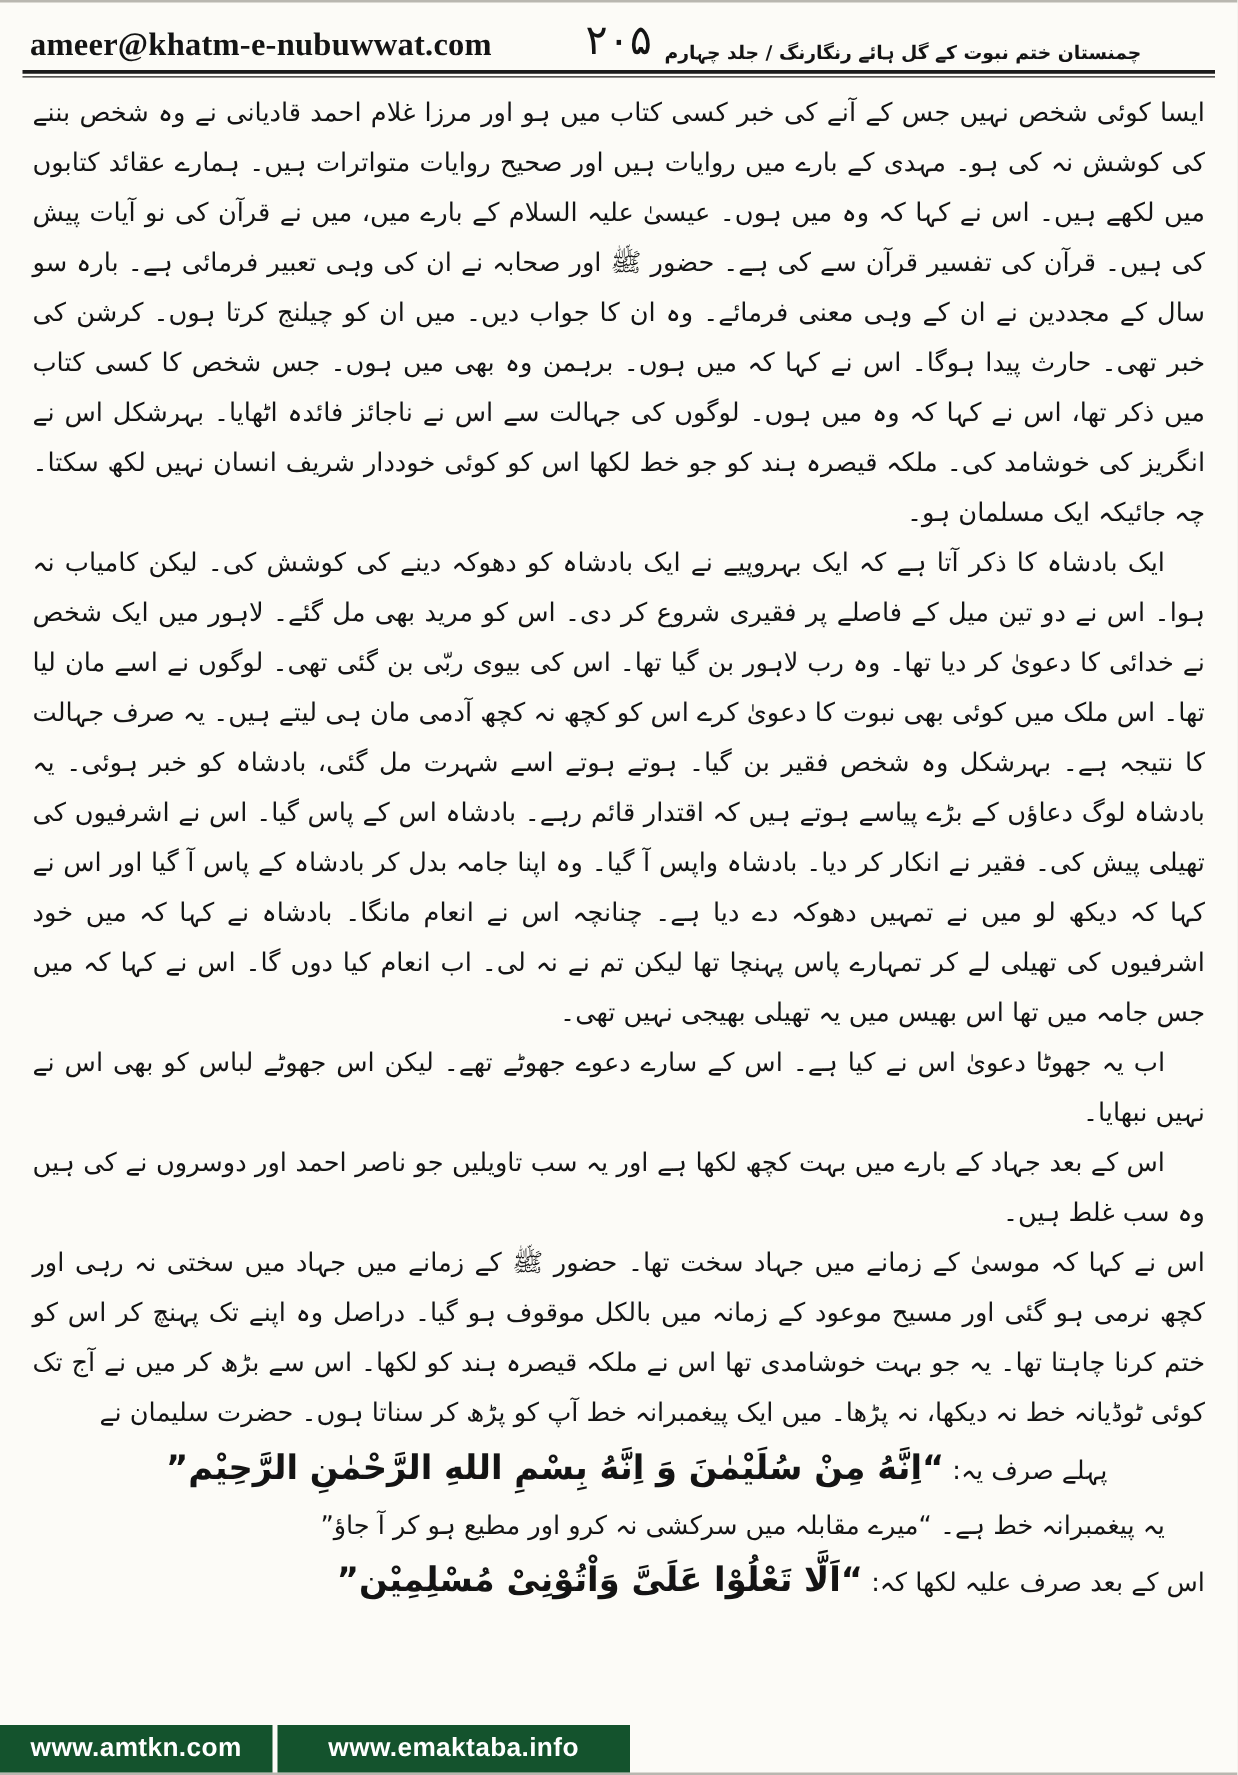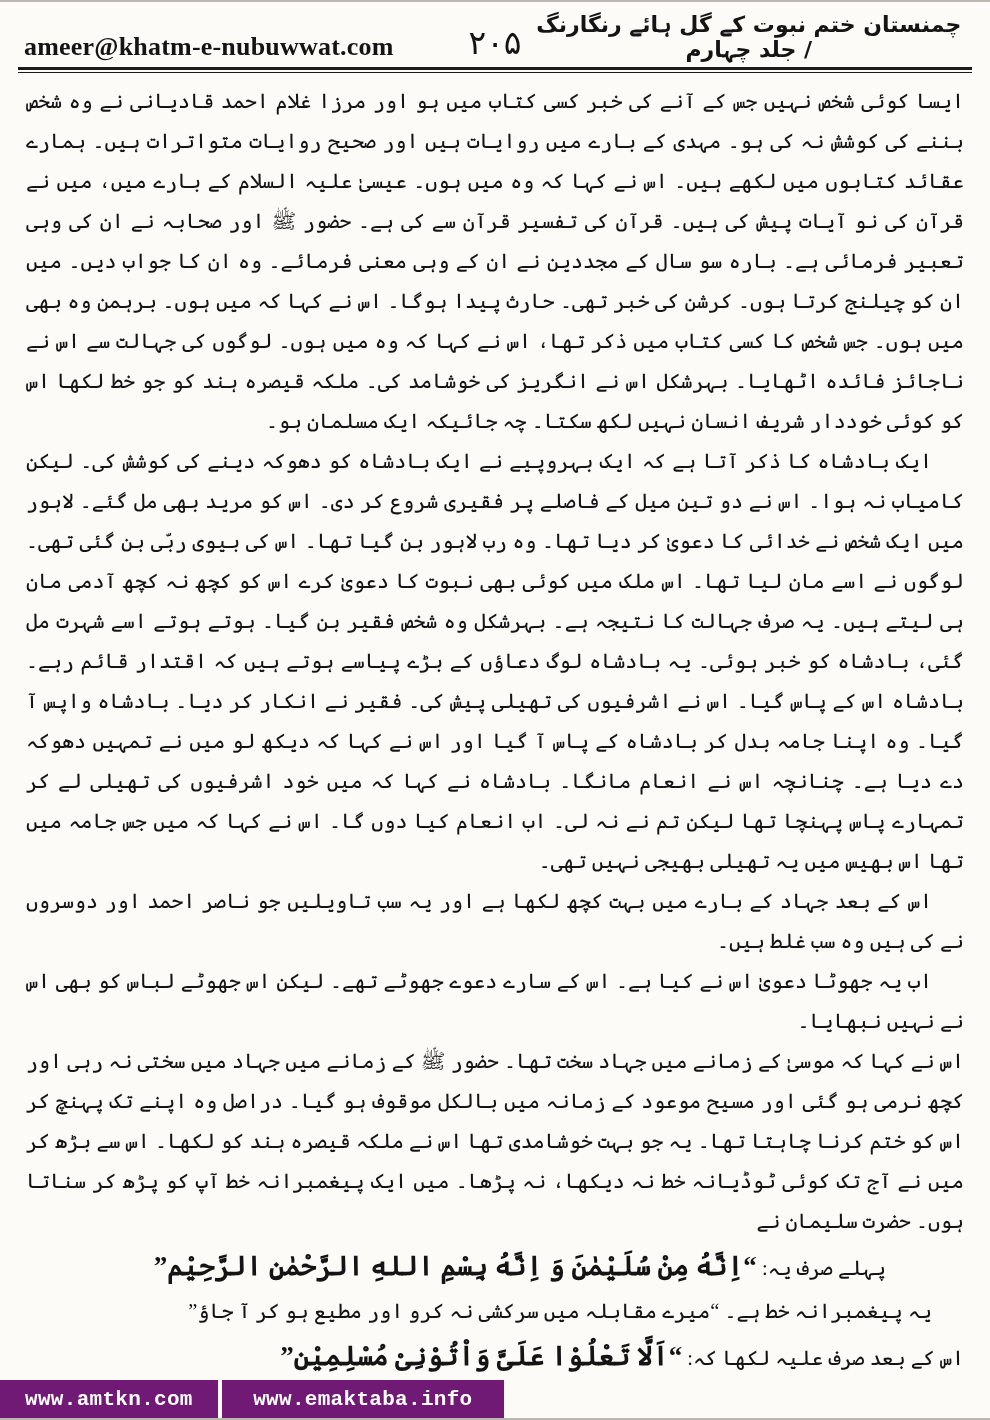--- a/index.html
+++ b/index.html
@@ -32,65 +32,64 @@
     direction: ltr;
   }
   .hdr .pnum {
     flex: 0 0 auto;
     font-size: 33px;
     font-weight: normal;
     padding: 0 10px;
   }
   .hdr .btitle {
     flex: 1 1 0;
-    text-align: center;
+    text-align: left;
     direction: rtl;
     font-weight: bold;
-    font-size: 22px;
+    font-size: 15px;
   }
   .hdr-rule {
     margin: 3px 18px 6px 18px;
     height: 6px;
     border-top: 3px solid #1b1b1b;
     border-bottom: 1px solid #1b1b1b;
   }
   
   .bodytext {
     flex: 1 1 auto;
     overflow: hidden;
     direction: rtl;
     text-align: justify;
     padding: 2px 26px 6px 26px;
     font-size: 20.5px;
     line-height: 40px;
-    font-family: Liberation Serif, serif;
   }
   .para { margin: 0; }
   .para.indent { text-indent: 32px; }
   .para.indent-lg { text-indent: 78px; }
   .quote {
     font-size: 27px;
     font-weight: bold;
     line-height: 50px;
   }
   
   .ftr {
     flex: 0 0 auto;
     display: flex;
     gap: 4px;
     height: 38px;
     margin-top: 2px;
   }
   .ftr .seg {
-    background: #701a75;
+    background: #14532d;
     color: #fff;
     display: flex;
     align-items: center;
     justify-content: center;
-    font-family: Liberation Mono, monospace;
+    font-family: Liberation Sans, sans-serif;
     font-weight: bold;
     font-size: 21px;
     letter-spacing: 0.3px;
     direction: ltr;
   }
   .seg-left   { flex: 0 0 22%; }
   .seg-center { flex: 1 1 auto; }
   .seg-right  { flex: 0 0 28.5%; }
 </style>
 </head>
@@ -102,22 +101,22 @@
     <span class="email">ameer@khatm-e-nubuwwat.com</span>
     <span class="pnum">۲۰۵</span>
     <span class="btitle">چمنستان ختم نبوت کے گل ہائے رنگارنگ / جلد چہارم</span>
   </header>
 
   <div class="hdr-rule"></div>
 
   <main class="bodytext">
     <p class="para"><span>ایسا کوئی شخص نہیں جس کے آنے کی خبر کسی کتاب میں ہو اور مرزا غلام احمد قادیانی نے وہ شخص بننے کی کوشش نہ کی ہو۔ مہدی کے بارے میں روایات ہیں اور صحیح روایات متواترات ہیں۔ ہمارے عقائد کتابوں میں لکھے ہیں۔ اس نے کہا کہ وہ میں ہوں۔ عیسیٰ علیہ السلام کے بارے میں، میں نے قرآن کی نو آیات پیش کی ہیں۔ قرآن کی تفسیر قرآن سے کی ہے۔ حضور ﷺ اور صحابہ نے ان کی وہی تعبیر فرمائی ہے۔ بارہ سو سال کے مجددین نے ان کے وہی معنی فرمائے۔ وہ ان کا جواب دیں۔ میں ان کو چیلنج کرتا ہوں۔ کرشن کی خبر تھی۔ حارث پیدا ہوگا۔ اس نے کہا کہ میں ہوں۔ برہمن وہ بھی میں ہوں۔ جس شخص کا کسی کتاب میں ذکر تھا، اس نے کہا کہ وہ میں ہوں۔ لوگوں کی جہالت سے اس نے ناجائز فائدہ اٹھایا۔ بہرشکل اس نے انگریز کی خوشامد کی۔ ملکہ قیصرہ ہند کو جو خط لکھا اس کو کوئی خوددار شریف انسان نہیں لکھ سکتا۔ چہ جائیکہ ایک مسلمان ہو۔</span></p>
     <p class="para indent"><span>ایک بادشاہ کا ذکر آتا ہے کہ ایک بہروپیے نے ایک بادشاہ کو دھوکہ دینے کی کوشش کی۔ لیکن کامیاب نہ ہوا۔ اس نے دو تین میل کے فاصلے پر فقیری شروع کر دی۔ اس کو مرید بھی مل گئے۔ لاہور میں ایک شخص نے خدائی کا دعویٰ کر دیا تھا۔ وہ رب لاہور بن گیا تھا۔ اس کی بیوی ربّی بن گئی تھی۔ لوگوں نے اسے مان لیا تھا۔ اس ملک میں کوئی بھی نبوت کا دعویٰ کرے اس کو کچھ نہ کچھ آدمی مان ہی لیتے ہیں۔ یہ صرف جہالت کا نتیجہ ہے۔ بہرشکل وہ شخص فقیر بن گیا۔ ہوتے ہوتے اسے شہرت مل گئی، بادشاہ کو خبر ہوئی۔ یہ بادشاہ لوگ دعاؤں کے بڑے پیاسے ہوتے ہیں کہ اقتدار قائم رہے۔ بادشاہ اس کے پاس گیا۔ اس نے اشرفیوں کی تھیلی پیش کی۔ فقیر نے انکار کر دیا۔ بادشاہ واپس آ گیا۔ وہ اپنا جامہ بدل کر بادشاہ کے پاس آ گیا اور اس نے کہا کہ دیکھ لو میں نے تمہیں دھوکہ دے دیا ہے۔ چنانچہ اس نے انعام مانگا۔ بادشاہ نے کہا کہ میں خود اشرفیوں کی تھیلی لے کر تمہارے پاس پہنچا تھا لیکن تم نے نہ لی۔ اب انعام کیا دوں گا۔ اس نے کہا کہ میں جس جامہ میں تھا اس بھیس میں یہ تھیلی بھیجی نہیں تھی۔</span></p>
+    <p class="para indent"><span>اب یہ جھوٹا دعویٰ اس نے کیا ہے۔ اس کے سارے دعوے جھوٹے تھے۔ لیکن اس جھوٹے لباس کو بھی اس نے نہیں نبھایا۔</span></p>
     <p class="para indent"><span>اس کے بعد جہاد کے بارے میں بہت کچھ لکھا ہے اور یہ سب تاویلیں جو ناصر احمد اور دوسروں نے کی ہیں وہ سب غلط ہیں۔</span></p>
-    <p class="para indent"><span>اب یہ جھوٹا دعویٰ اس نے کیا ہے۔ اس کے سارے دعوے جھوٹے تھے۔ لیکن اس جھوٹے لباس کو بھی اس نے نہیں نبھایا۔</span></p>
     <p class="para"><span>اس نے کہا کہ موسیٰ کے زمانے میں جہاد سخت تھا۔ حضور ﷺ کے زمانے میں جہاد میں سختی نہ رہی اور کچھ نرمی ہو گئی اور مسیح موعود کے زمانہ میں بالکل موقوف ہو گیا۔ دراصل وہ اپنے تک پہنچ کر اس کو ختم کرنا چاہتا تھا۔ یہ جو بہت خوشامدی تھا اس نے ملکہ قیصرہ ہند کو لکھا۔ اس سے بڑھ کر میں نے آج تک کوئی ٹوڈیانہ خط نہ دیکھا، نہ پڑھا۔ میں ایک پیغمبرانہ خط آپ کو پڑھ کر سناتا ہوں۔ حضرت سلیمان نے</span></p>
     <p class="para indent-lg"><span>پہلے صرف یہ:</span> <span class="quote">“اِنَّهُ مِنْ سُلَیْمٰنَ وَ اِنَّهُ بِسْمِ اللهِ الرَّحْمٰنِ الرَّحِیْم”</span></p>
     <p class="para indent"><span>یہ پیغمبرانہ خط ہے۔ “میرے مقابلہ میں سرکشی نہ کرو اور مطیع ہو کر آ جاؤ”</span></p>
     <p class="para"><span>اس کے بعد صرف علیہ لکھا کہ:</span> <span class="quote">“اَلَّا تَعْلُوْا عَلَیَّ وَاْتُوْنِیْ مُسْلِمِیْن”</span></p>
 
   </main>
 
   <footer class="ftr">
     <div class="seg seg-left">www.amtkn.com</div>
     <div class="seg seg-right">www.emaktaba.info</div>

